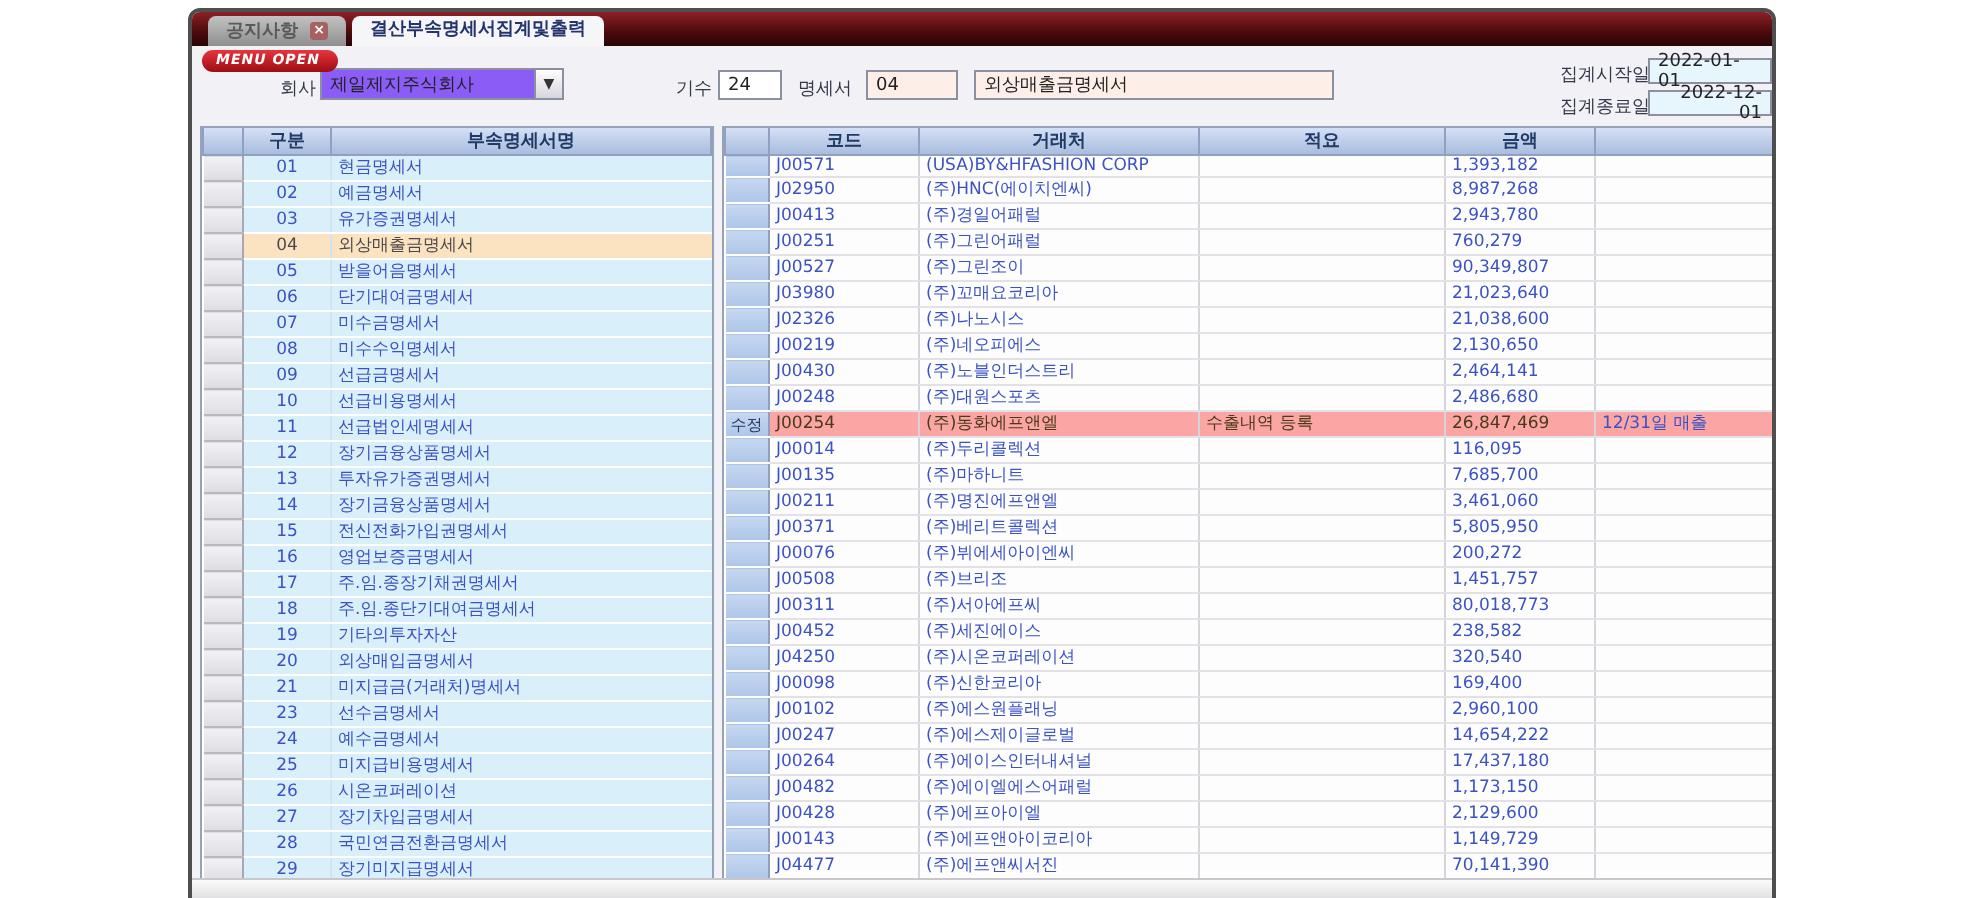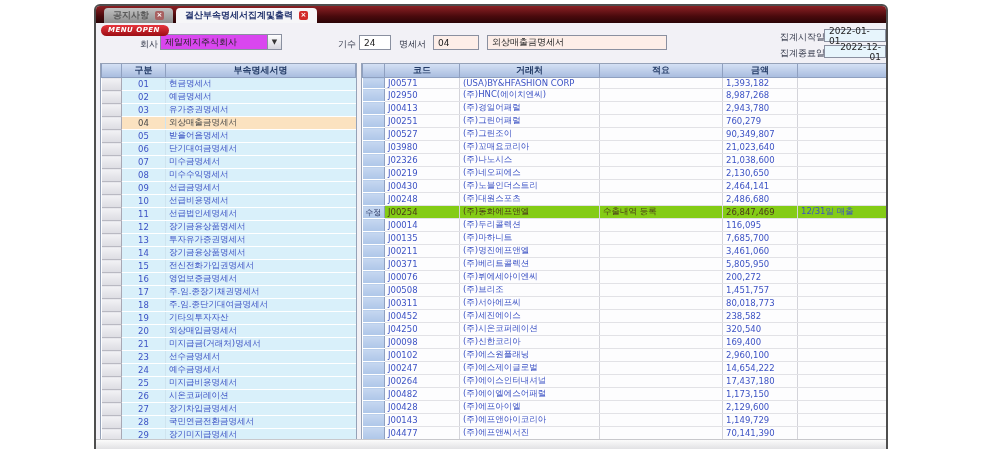--- a/index.html
+++ b/index.html
@@ -14,21 +14,21 @@
     position:absolute; top:0; left:0; right:0; height:17px;
     background:linear-gradient(#8c2024,#4a0a0d 60%,#2b0406);
     display:flex; align-items:flex-end; padding-left:8px; gap:3px;
   }
   .tab {
     height:15px; display:flex; align-items:center; gap:6px;
     padding:0 9px; font-size:9px; font-weight:bold;
     border-radius:4px 4px 0 0; cursor:default; white-space:nowrap;
   }
   .tab.inactive { background:linear-gradient(#c2c2c2,#8f8f8f); color:#5a5a5a; }
-  .tab.active   { background:#f6f6f8; color:#24346e; }
+  .tab.active   { background:#f6f6f8; color:#24346e;flex-direction:column; }
   .closebox {
     width:9px; height:9px; border-radius:2px; font-size:7px; line-height:9px;
     text-align:center; color:#fff; font-weight:bold;
   }
   .tab.inactive .closebox { background:#a86060; }
   .tab.active   .closebox { background:#d22a2a; }
   
   #menu-badge {
     position:absolute; top:19px; left:5px; z-index:5;
     background:linear-gradient(#e8353d,#9c0d14);
@@ -37,21 +37,21 @@
   }
   
   #formbar { position:absolute; top:17px; left:0; right:0; height:39px; background:#f2f1f6; }
   .flabel { position:absolute; font-size:9px; color:#33384a; }
   .field {
     position:absolute; border:1px solid #8a90a0; background:#fff;
     font-size:9px; color:#222; padding:0 4px; display:flex; align-items:center;
   }
   .field.pink { background:#fdeee8; }
   .field.blue { background:#e7f5fc; }
-  #company-select { left:64px; top:11px; width:122px; height:16px; background:#d946ef; padding-right:16px; }
+  #company-select { left:64px; top:11px; width:122px; height:16px; background:#8b5cf6; padding-right:16px; }
   #company-select .arrowbox {
     position:absolute; right:0; top:0; width:14px; height:14px;
     background:linear-gradient(#fefefe,#d6d6de); border-left:1px solid #8a90a0;
     font-size:7px; color:#333; text-align:center; line-height:14px;
   }
   #period-input { left:263px; top:12px; width:32px; height:15px; }
   #stmt-code    { left:337px; top:12px; width:46px; height:15px; }
   #stmt-name    { left:391px; top:12px; width:180px; height:15px; }
   #company-label { left:44px; top:15px; }
   #period-label  { left:242px; top:15px; }
@@ -105,21 +105,21 @@
   #left-table td.code { text-align:center; border-right:1px solid #cfe4ef; }
   #left-table tr.selected td.code, #left-table tr.selected td.name { background:#fbe2c0; color:#4a4a4a; }
   
   #right-table td { height:10.7px; border-bottom:1px solid #e2e2e6; background:#fdfdfe; }
   #right-table td.marker {
     background:linear-gradient(#c6d7f0,#aec6e8); border-bottom:1px solid #fff;
     border-right:1px solid #8fa0c0; text-align:center; color:#2c3a66; font-size:8px; padding:0 1px;
   }
   #right-table td.vline { border-right:1px solid #d4d4da; }
   #right-table td.amount { text-align:left; }
-  #right-table tr.highlight td { background:#84cc16; color:#4a3a18; }
+  #right-table tr.highlight td { background:#fca5a5; color:#4a3a18; }
   #right-table tr.highlight td.marker { background:linear-gradient(#c6d7f0,#aec6e8); color:#2c3a66; }
   #right-table tr.highlight td.note { color:#3c52c4; }
   
   #vscroll {
     position:absolute; top:14px; right:0; bottom:0; width:11px;
     background:#f1f1f3; border-left:1px solid #c6c6cc;
   }
   #vscroll .thumb {
     position:absolute; top:2px; left:1px; width:8px; height:78px; border-radius:3px;
     background:linear-gradient(90deg,#c8c8c8,#909090); border:1px solid #7e7e7e;

